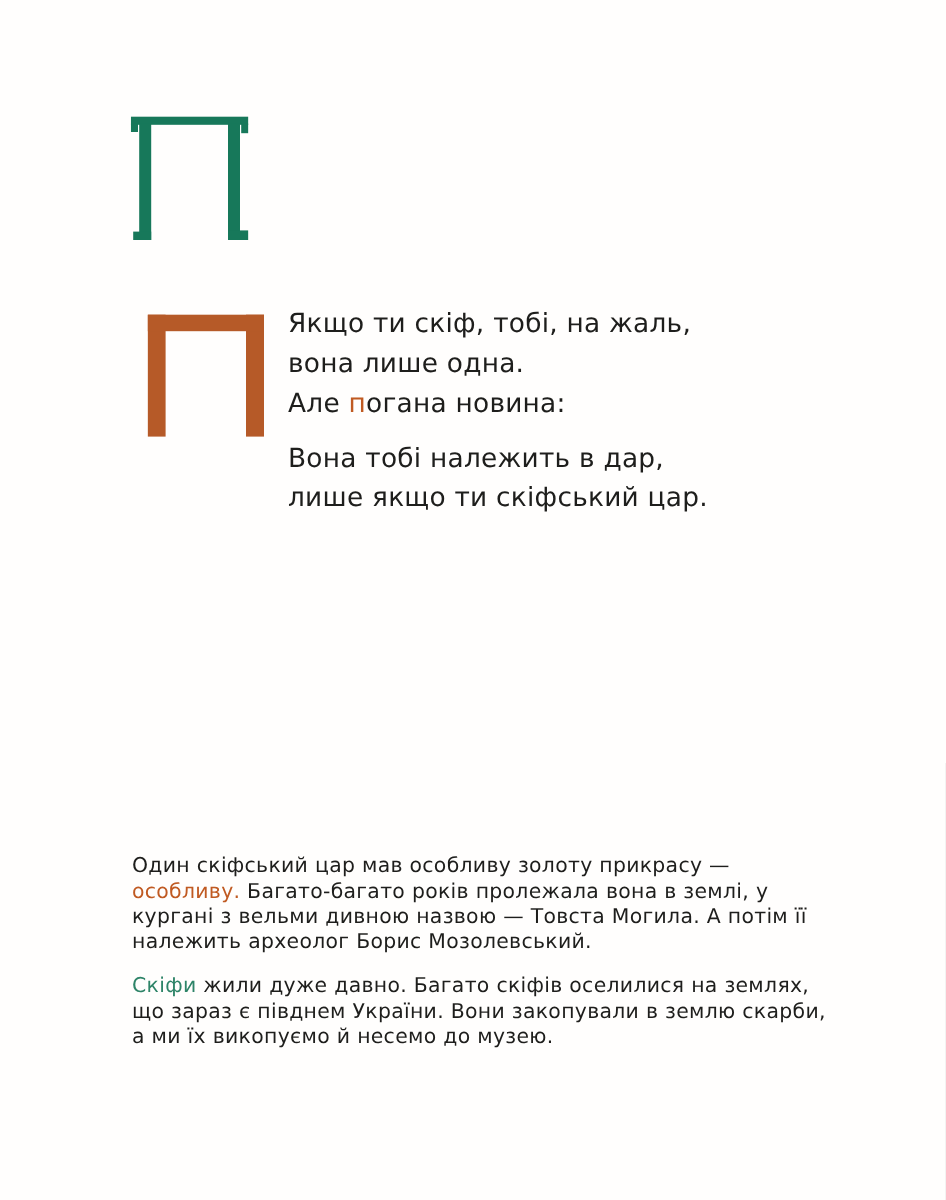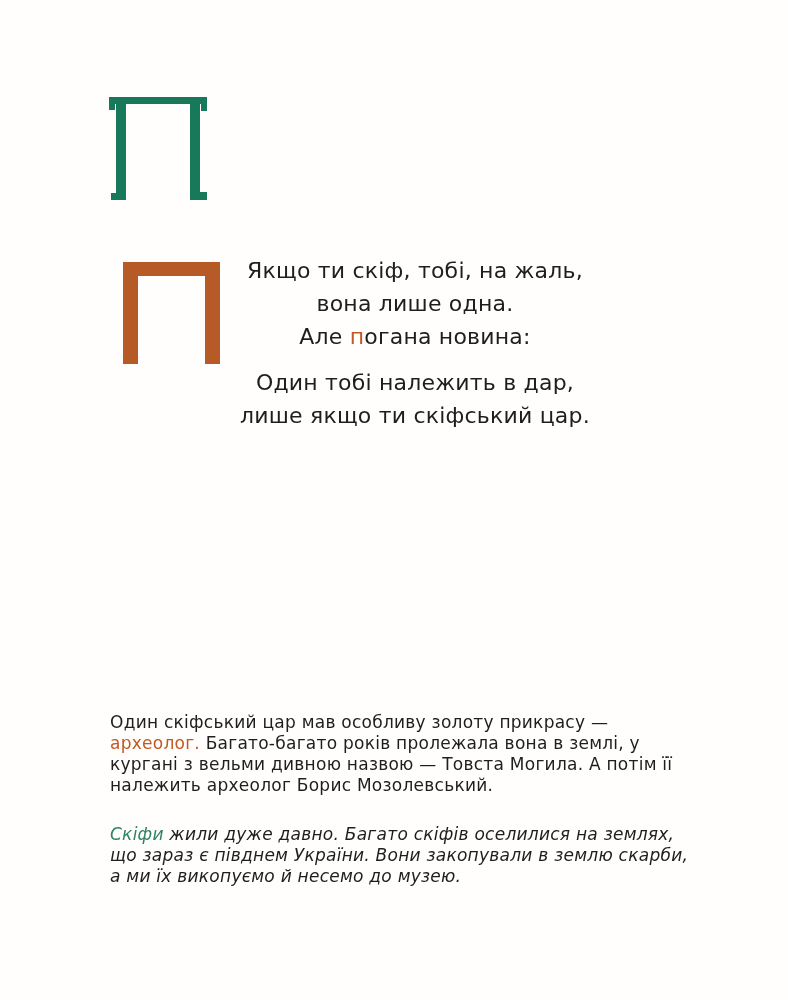--- a/index.html
+++ b/index.html
@@ -24,33 +24,33 @@
   .poem {
     position: absolute;
     left: 240px;
     top: 254px;
     font-size: 22px;
     line-height: 33px;
     letter-spacing: 0.2px;
     color: var(--text, #1e1e1c);
   }
   .stanza-2 { margin-top: 13px; }
-  .poem-line { white-space: nowrap; text-align: center; }
+  .poem-line { white-space: nowrap; }
 
   .body-text {
     position: absolute;
     left: 110px;
     top: 712px;
     width: 588px;
     font-size: 17px;
     line-height: 21px;
     letter-spacing: 0.25px;
   }
   .body-text p { margin: 0; }
-  .body-text p + p { margin-top: 28px; font-style: italic; }
+  .body-text p + p { margin-top: 16px; }
 
   .accent-orange { color: var(--orange, #c05a22); }
   .accent-green  { color: var(--green-text, #2e8468); }
 </style>
 </head>
 <body>
 
 <div class="page" style="--bg: #fffefd; --text: #1e1e1c; --orange: #c05a22; --green-text: #2e8468;">
 
   <svg class="letter-glyph letter-green" width="98" height="103" viewBox="0 0 98 103" aria-label="П">
@@ -73,23 +73,23 @@
     </g>
   </svg>
 
   <div class="poem">
     <div class="stanza">
       <div class="poem-line"><span>Якщо ти скіф, тобі, на жаль,</span></div>
       <div class="poem-line"><span>вона лише одна.</span></div>
       <div class="poem-line"><span>Але </span><span class="accent-orange">п</span><span>огана новина:</span></div>
     </div>
     <div class="stanza stanza-2">
-      <div class="poem-line"><span>Один тобі належить в дар,</span></div>
+      <div class="poem-line"><span>Вона тобі належить в дар,</span></div>
       <div class="poem-line"><span>лише якщо ти скіфський цар.</span></div>
     </div>
   </div>
 
   <div class="body-text">
-    <p><span>Один скіфський цар мав особливу золоту прикрасу — </span><span class="accent-orange">археолог.</span><span> Багато-багато років пролежала вона в землі, у кургані з вельми дивною назвою — Товста Могила. А потім її належить археолог Борис Мозолевський.</span></p>
+    <p><span>Один скіфський цар мав особливу золоту прикрасу — </span><span class="accent-orange">особливу.</span><span> Багато-багато років пролежала вона в землі, у кургані з вельми дивною назвою — Товста Могила. А потім її належить археолог Борис Мозолевський.</span></p>
     <p><span class="accent-green">Скіфи</span><span> жили дуже давно. Багато скіфів оселилися на землях, що зараз є півднем України. Вони закопували в землю скарби, а ми їх викопуємо й несемо до музею.</span></p>
   </div>
 
 </div>
 
 </body></html>

